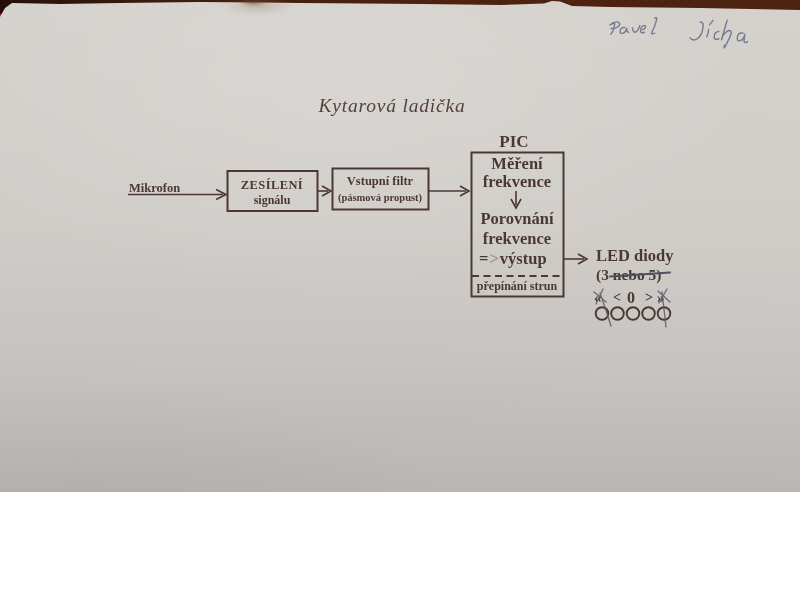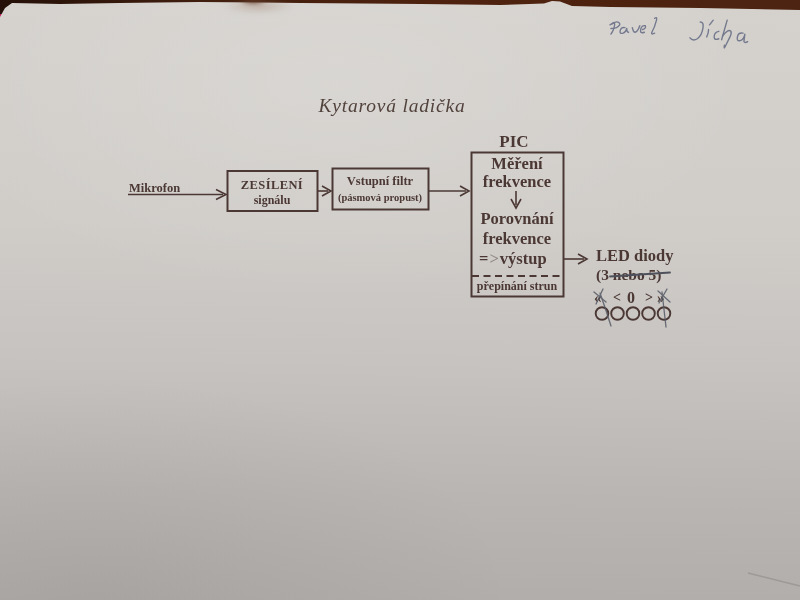--- a/index.html
+++ b/index.html
@@ -1,16 +1,16 @@
 <!DOCTYPE html>
 <html><head>
 <meta charset="utf-8">
 <style>
   html,body{margin:0;padding:0;}
-  #stage{position:relative;width:800px;height:600px;overflow:hidden;background:#be185d;font-family:"Liberation Serif",serif;}
+  #stage{position:relative;width:800px;height:492px;overflow:hidden;background:#be185d;font-family:"Liberation Serif",serif;}
   .abs{position:absolute;}
 </style>
 </head>
 <body>
 <div id="stage">
 
   <div class="abs" style="left:0;top:0;width:800px;height:14px;background:linear-gradient(to right,#241008 0%,#401e0e 25%,#4e220f 55%,#4c2411 100%);"></div>
 
   <div class="abs" style="left:0;top:0;width:800px;height:600px;
     clip-path:polygon(0px 17px,5px 8px,12px 3px,60px 4px,120px 3px,200px 2px,300px 3px,420px 4px,500px 5px,544px 3.5px,552px 1px,560px 1.5px,572px 6px,610px 7px,700px 8px,800px 10px,800px 600px,0px 600px);

